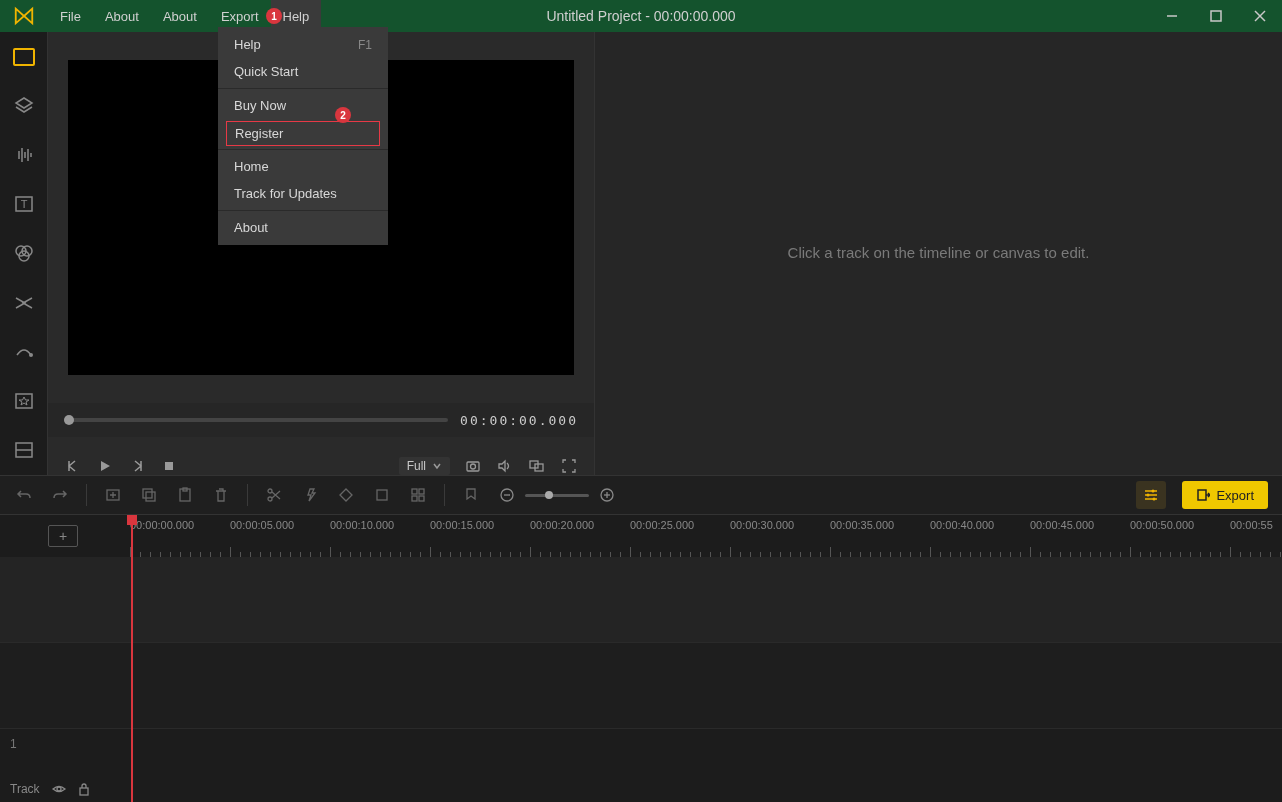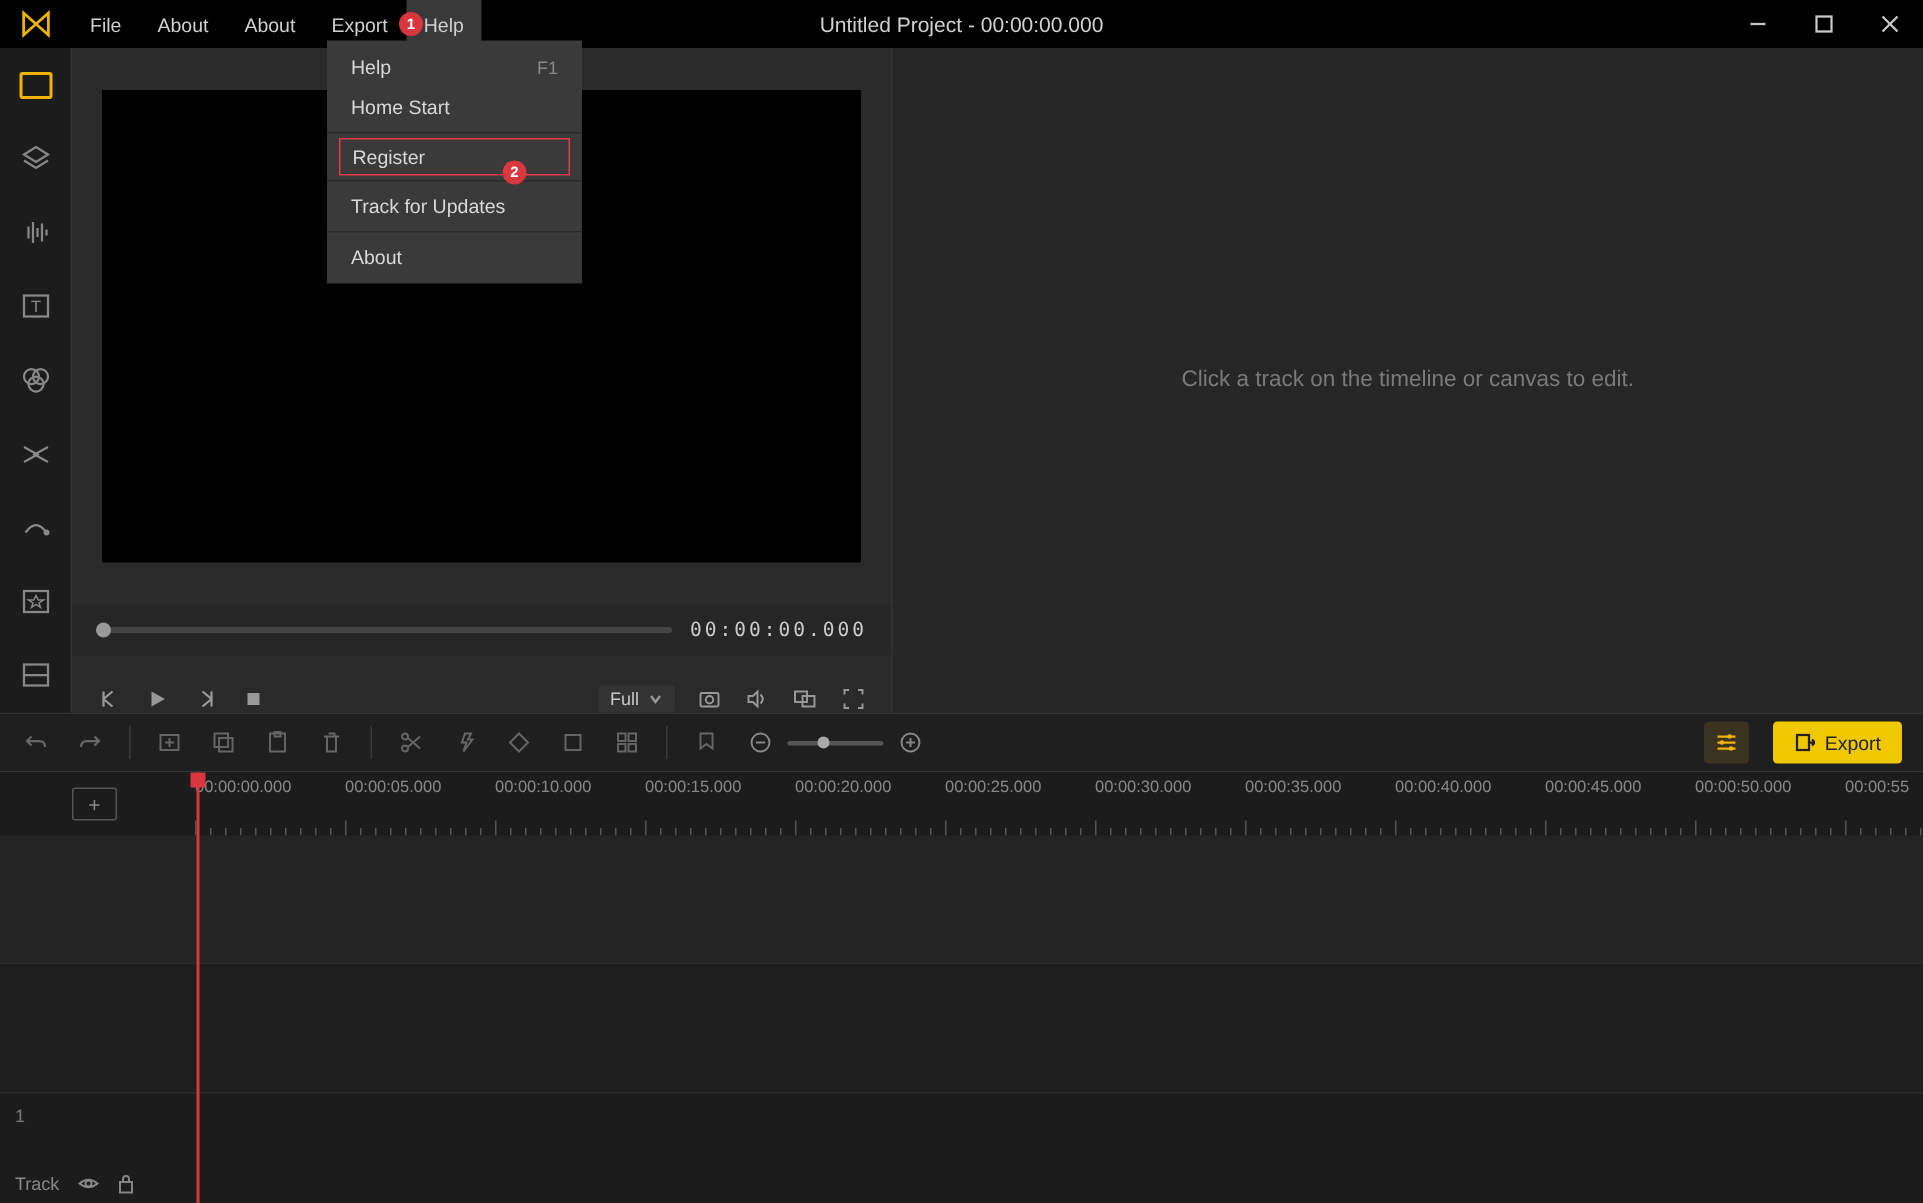--- a/index.html
+++ b/index.html
@@ -1,19 +1,19 @@
 <!DOCTYPE html>
 <html><head>
 <meta charset="utf-8">
 <style>
 * { margin: 0; padding: 0; box-sizing: border-box; font-family: "Segoe UI", Arial, sans-serif; }
 body { background: #1c1c1c; color: #c8c8c8; width: 1282px; height: 802px; overflow: hidden; position: relative; }
 
 
-.titlebar { height: 32px; background: #000000; display: flex; align-items: center; position: relative; }
+.titlebar { height: 32px; background: #14532d; display: flex; align-items: center; position: relative; }
 .app-logo { width: 48px; height: 32px; display: flex; align-items: center; justify-content: center; }
 .app-logo svg { width: 22px; height: 22px; }
 .menu-bar { display: flex; height: 100%; }
 .menu-item { padding: 0 12px; height: 100%; display: flex; align-items: center; font-size: 13px; color: #d0d0d0; cursor: pointer; }
 .menu-item.active { background: #3a3a3a; }
 .title-text { position: absolute; left: 50%; transform: translateX(-50%); font-size: 14px; color: #d0d0d0; }
 .window-controls { margin-left: auto; display: flex; height: 100%; }
 .win-btn { width: 44px; height: 100%; display: flex; align-items: center; justify-content: center; cursor: pointer; color: #c8c8c8; }
 
 
@@ -130,27 +130,33 @@
       </div>
   </div>
 </div>
 
 <div class="dropdown">
   <div class="dropdown-item">
     <span>Help</span>
     <span class="dropdown-hint">F1</span>
   </div>
   <div class="dropdown-item">
-      <span>Home Start</span>
+      <span>Quick Start</span>
     </div>
   <div class="dropdown-sep"></div>
+  <div class="dropdown-item">
+      <span>Buy Now</span>
+    </div>
   <div class="dropdown-item highlighted">
       <span>Register</span>
     </div>
   <div class="dropdown-sep"></div>
+  <div class="dropdown-item">
+      <span>Home</span>
+    </div>
   <div class="dropdown-item">
       <span>Track for Updates</span>
     </div>
   <div class="dropdown-sep"></div>
   <div class="dropdown-item">
       <span>About</span>
     </div>
 </div>
 <div class="badge" style="top:107px; left:335px; z-index:101;">2</div>
 

